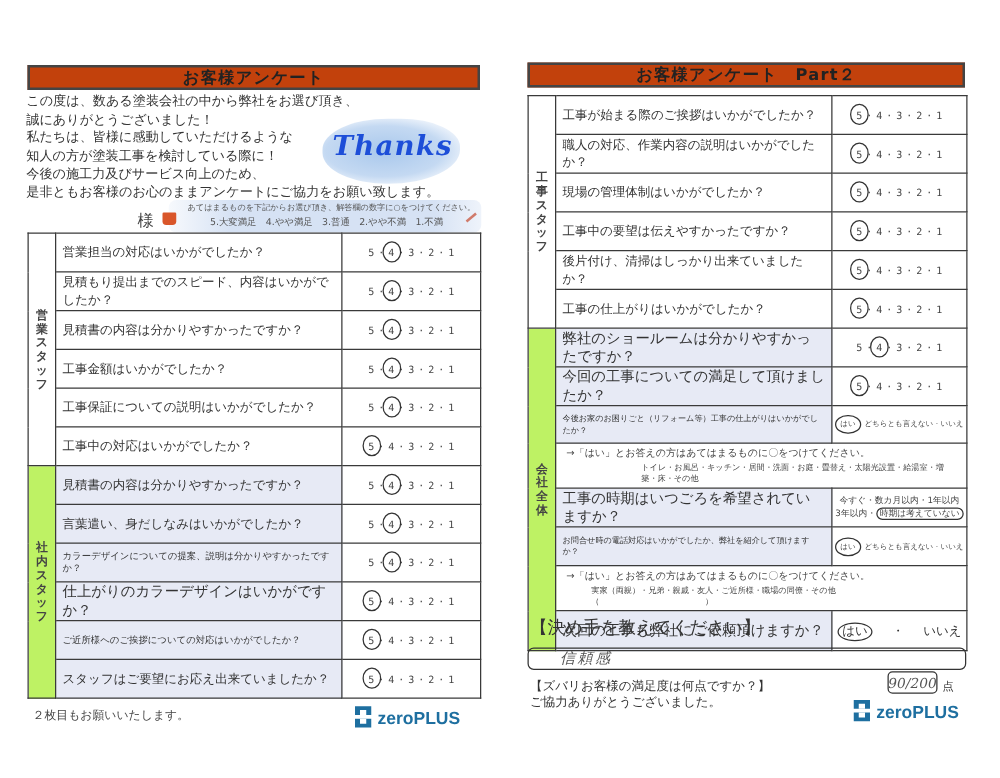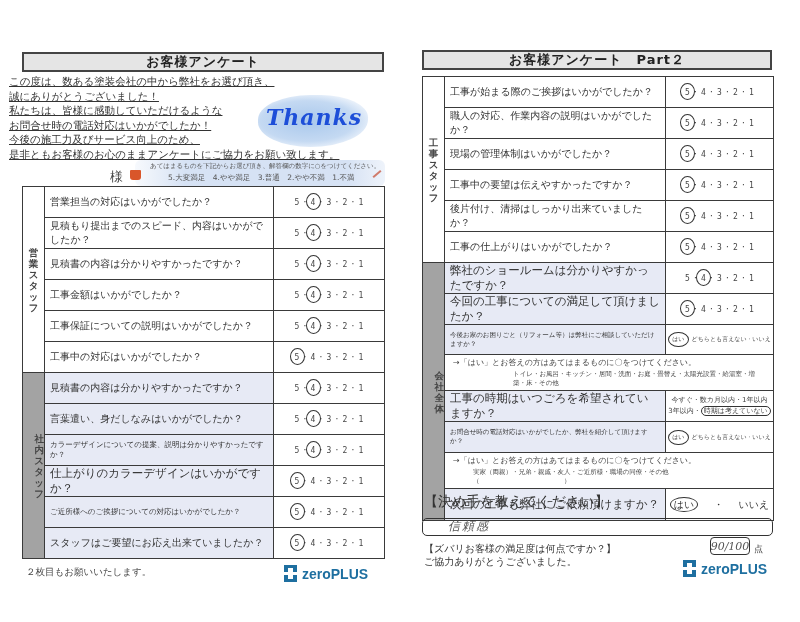--- a/index.html
+++ b/index.html
@@ -5,30 +5,30 @@
   * { box-sizing: border-box; margin: 0; padding: 0; }
   html, body { width: 800px; height: 622px; background: #ffffff; overflow: hidden; }
   body { font-family: "DejaVu Sans", sans-serif; color: #333; position: relative; }
 
   .page { position: absolute; top: 0; }
   .page-left { left: 0; width: 400px; }
   .page-right { left: 400px; width: 400px; }
 
   .title-bar {
     position: absolute; height: 20px;
-    border: 2px solid #444; background: #e5e5e5;
+    border: 2px solid #444; background: #c2410c;
     display: flex; align-items: center; justify-content: center;
     font-weight: bold; font-size: 13px; color: #222; letter-spacing: 1px;
   }
   .page-left .title-bar { left: 22px; top: 52px; width: 362px; }
   .page-right .title-bar { left: 22px; top: 50px; width: 350px; }
 
   .intro {
-    position: absolute; left: 9px; top: 74px; width: 340px;
-    font-size: 10.5px; line-height: 14.5px; color: #333; text-decoration: underline;
+    position: absolute; left: 21px; top: 74px; width: 340px;
+    font-size: 10.5px; line-height: 14.5px; color: #333;
   }
   .thanks-blob {
     position: absolute; left: 258px; top: 95px; width: 110px; height: 52px;
     border-radius: 50% 45% 55% 50%;
     background: radial-gradient(ellipse at 45% 50%, #a9c8ec 0%, #c4d9f2 55%, rgba(220,232,248,0.4) 80%, rgba(255,255,255,0) 100%);
   }
   .thanks-text {
     position: absolute; left: 266px; top: 104px; width: 110px;
     font-family: "DejaVu Serif", serif; font-style: italic; font-weight: bold;
     font-size: 22px; color: #1d4ed8; letter-spacing: 1px;
@@ -66,21 +66,21 @@
   td.q { font-size: 10px; color: #333; padding: 0 5px; }
   td.q.small { font-size: 7.5px; }
   td.q.tiny { font-size: 6.5px; }
   td.q.large { font-size: 11.5px; }
   td.a { width: 111px; text-align: center; font-family: "DejaVu Sans Mono", monospace; font-size: 8px; color: #444; position: relative; }
   .page-right td.a { width: 108px; }
   td.note { font-size: 8px; color: #444; padding: 2px 8px; }
   td.note .sub { font-size: 6.5px; display: block; padding-left: 60px; margin-top: 2px; }
   td.note .sub2 { font-size: 6.5px; display: block; padding-left: 20px; margin-top: 2px; }
   tr.shaded td.q { background: #e7eaf5; }
-  tr.shaded td.section { background: #a3a3a3; text-align: right; }
+  tr.shaded td.section { background: #bef264; }
   .scale { position: relative; display: inline-block; letter-spacing: 0px; }
   .scale span { display: inline-block; width: 7px; text-align: center; }
   .scale .dot { width: 9px; }
   .circle {
     position: absolute; border: 1px solid #333; border-radius: 50%;
     width: 15px; height: 17px; top: -5px;
   }
   .mini-opt { font-size: 6px; font-family: "DejaVu Sans", sans-serif; color: #444; }
   .mini-opt .hai { display: inline-block; border: 1px solid #333; border-radius: 50%; padding: 2px 3px; margin-right: 3px; }
   .timing { font-family: "DejaVu Sans", sans-serif; font-size: 7px; line-height: 11px; color: #444; }
@@ -125,21 +125,21 @@
 <div class="page page-left">
   <div class="title-bar">お客様アンケート</div>
 
   <div class="thanks-blob"></div>
   <div class="thanks-text">Thanks</div>
 
   <div class="intro">
     <div>この度は、数ある塗装会社の中から弊社をお選び頂き、</div>
     <div>誠にありがとうございました！</div>
     <div>私たちは、皆様に感動していただけるような</div>
-    <div>お問合せ時の電話対応はいかがでしたか！</div>
+    <div>知人の方が塗装工事を検討している際に！</div>
     <div>今後の施工力及びサービス向上のため、</div>
     <div>是非ともお客様のお心のままアンケートにご協力をお願い致します。</div>
   </div>
 
   <div class="instruction-band"></div>
   <div class="sama">様</div>
   <div class="paint-bucket"></div>
   <div class="instruction-line1">あてはまるものを下記からお選び頂き、解答欄の数字に○をつけてください。</div>
   <div class="instruction-line2">5.大変満足　4.やや満足　3.普通　2.やや不満　1.不満</div>
   <div class="pencil"></div>
@@ -247,21 +247,21 @@
     <tr class="shaded" style="height:30px">
       <td class="section" rowspan="8"><span class="vert">会社全体</span></td>
       <td class="q large">弊社のショールームは分かりやすかったですか？</td>
       <td class="a"><span class="scale"><span>5</span><span class="dot">·</span><span>4</span><span class="dot">·</span><span>3</span><span class="dot">·</span><span>2</span><span class="dot">·</span><span>1</span><i class="circle" style="left:12px"></i></span></td>
     </tr>
     <tr class="shaded" style="height:30px">
       <td class="q large">今回の工事についての満足して頂けましたか？</td>
       <td class="a"><span class="scale"><span>5</span><span class="dot">·</span><span>4</span><span class="dot">·</span><span>3</span><span class="dot">·</span><span>2</span><span class="dot">·</span><span>1</span><i class="circle" style="left:-4px"></i></span></td>
     </tr>
     <tr class="shaded" style="height:30px">
-      <td class="q tiny">今後お家のお困りごと（リフォーム等）は弊社にご相談していただけますか？</td>
+      <td class="q tiny">今後お家のお困りごと（リフォーム等）工事の仕上がりはいかがでしたか？</td>
       <td class="a">
         <span class="mini-opt"><span class="hai">はい</span><span>どちらとも言えない</span> · <span>いいえ</span></span>
       </td>
     </tr>
     <tr style="height:31px">
       <td class="note" colspan="2">
         <span>→「はい」とお答えの方はあてはまるものに〇をつけてください。</span>
         <span class="sub">トイレ・お風呂・キッチン・居間・洗面・お庭・畳替え・太陽光設置・給湯室・増築・床・その他</span>
       </td>
     </tr>
@@ -293,21 +293,21 @@
       </td>
     </tr>
   </tbody>
     </table>
 
   <div class="label-kimete">【決め手を教えてください】</div>
   <div class="kimete-box"></div>
   <div class="kimete-value">信頼感</div>
 
   <div class="label-score">【ズバリお客様の満足度は何点ですか？】</div>
-  <div class="score-box">90/100</div>
+  <div class="score-box">90/200</div>
   <div class="score-unit">点</div>
   <div class="thanks-line">ご協力ありがとうございました。</div>
 
   <div class="logo">
     <div class="logo-mark">
         <span class="b1"></span>
         <span class="b2"></span>
       </div>
     <span class="logo-text">zeroPLUS</span>
   </div>

